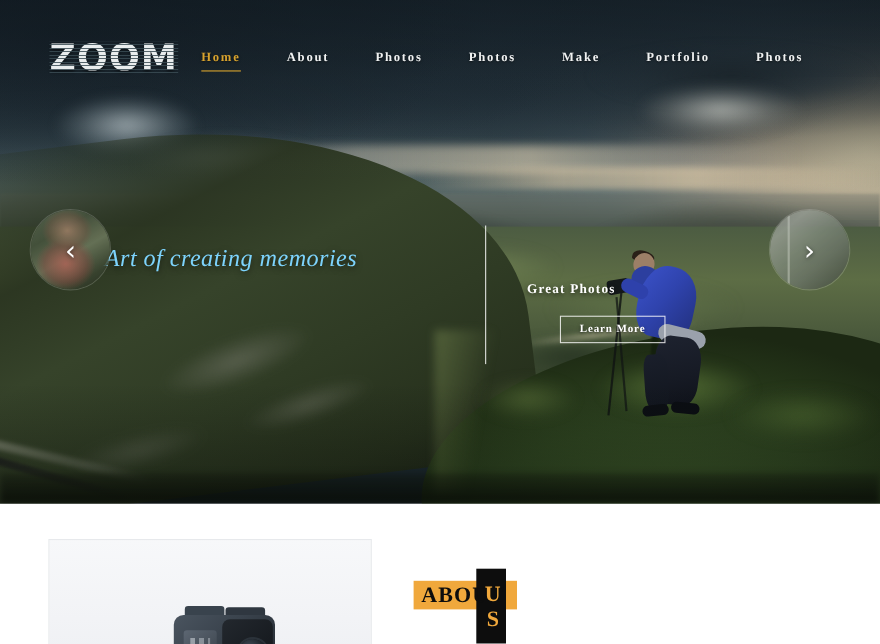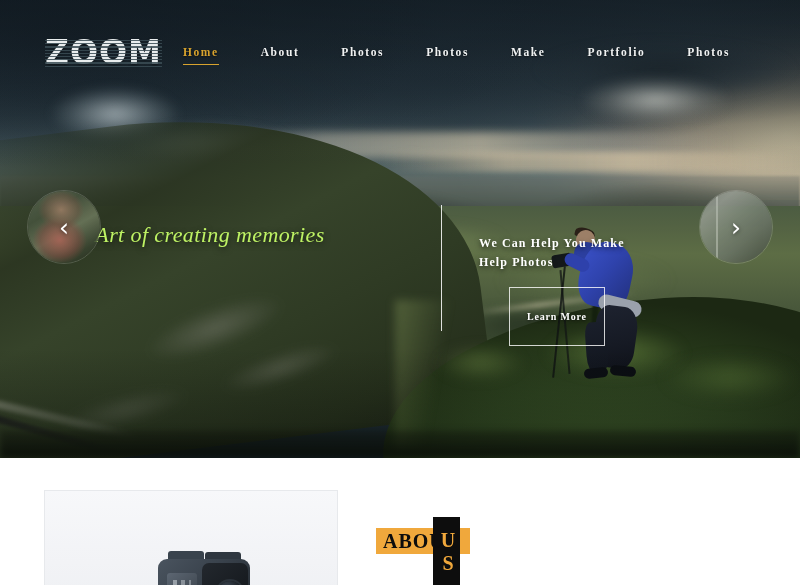--- a/index.html
+++ b/index.html
@@ -370,42 +370,42 @@
     line-height:1; font-family:"DejaVu Sans", sans-serif;
     text-shadow:0 1px 4px rgba(0,0,0,0.55);
   }
 
   
   .hero-left {
     position:absolute; left:0; top:222px; width:420px; text-align:center; z-index:10;
   }
   .hero-script {
     font-family:"Liberation Serif", serif; font-style:italic;
-    font-size:22px; color:#bef264; letter-spacing:0.4px;
+    font-size:22px; color:#7dd3fc; letter-spacing:0.4px;
     text-shadow:0 2px 6px rgba(0,0,0,0.6);
   }
   .hero-title {
     margin-top:6px;
     font-family:"Liberation Serif", serif; font-weight:bold;
     font-size:62px; line-height:1.02; color:#ffffff; letter-spacing:2px;
     text-shadow:0 3px 10px rgba(0,0,0,0.55);
   }
   .hero-divider {
     position:absolute; left:441px; top:205px; width:1px; height:126px;
     background:rgba(255,255,255,0.85); z-index:10;
   }
   .hero-right { position:absolute; left:479px; top:234px; width:230px; z-index:10; }
   .hero-sub {
     font-family:"Liberation Serif", serif; font-weight:bold;
     font-size:12px; letter-spacing:1.1px; line-height:1.55; color:#ffffff;
     text-shadow:0 2px 5px rgba(0,0,0,0.62);
   }
   .learn-btn {
     display:inline-block; margin-top:16px; margin-left:30px;
-    padding:23px 17px; border:1px solid rgba(255,255,255,0.8);
+    padding:6px 17px; border:1px solid rgba(255,255,255,0.8);
     background:transparent; color:#ffffff; cursor:pointer;
     font-family:"Liberation Serif", serif; font-weight:bold;
     font-size:10px; letter-spacing:0.8px;
     text-shadow:0 1px 3px rgba(0,0,0,0.6);
   }
 
   
   .about-section {
     position:absolute; left:0; top:458px; width:800px; height:127px;
     background:#ffffff;
@@ -562,22 +562,22 @@
   </div>
 
   <div class="hero-left">
     <div class="hero-script">Art of creating memories</div>
   </div>
 
   <div class="hero-divider"></div>
 
   <div class="hero-right">
     <div class="hero-sub">
-      <span>We Can Help You Make</span><br>
-      <span>Help Photos</span>
+      <br>
+      <span>Great Photos</span>
     </div>
     <div class="learn-btn">Learn More</div>
   </div>
 </div>
 
 <div class="about-section">
   <div class="about-card">
     <div class="cam">
       <div class="cam-top-a"></div>
       <div class="cam-top-b"></div>

